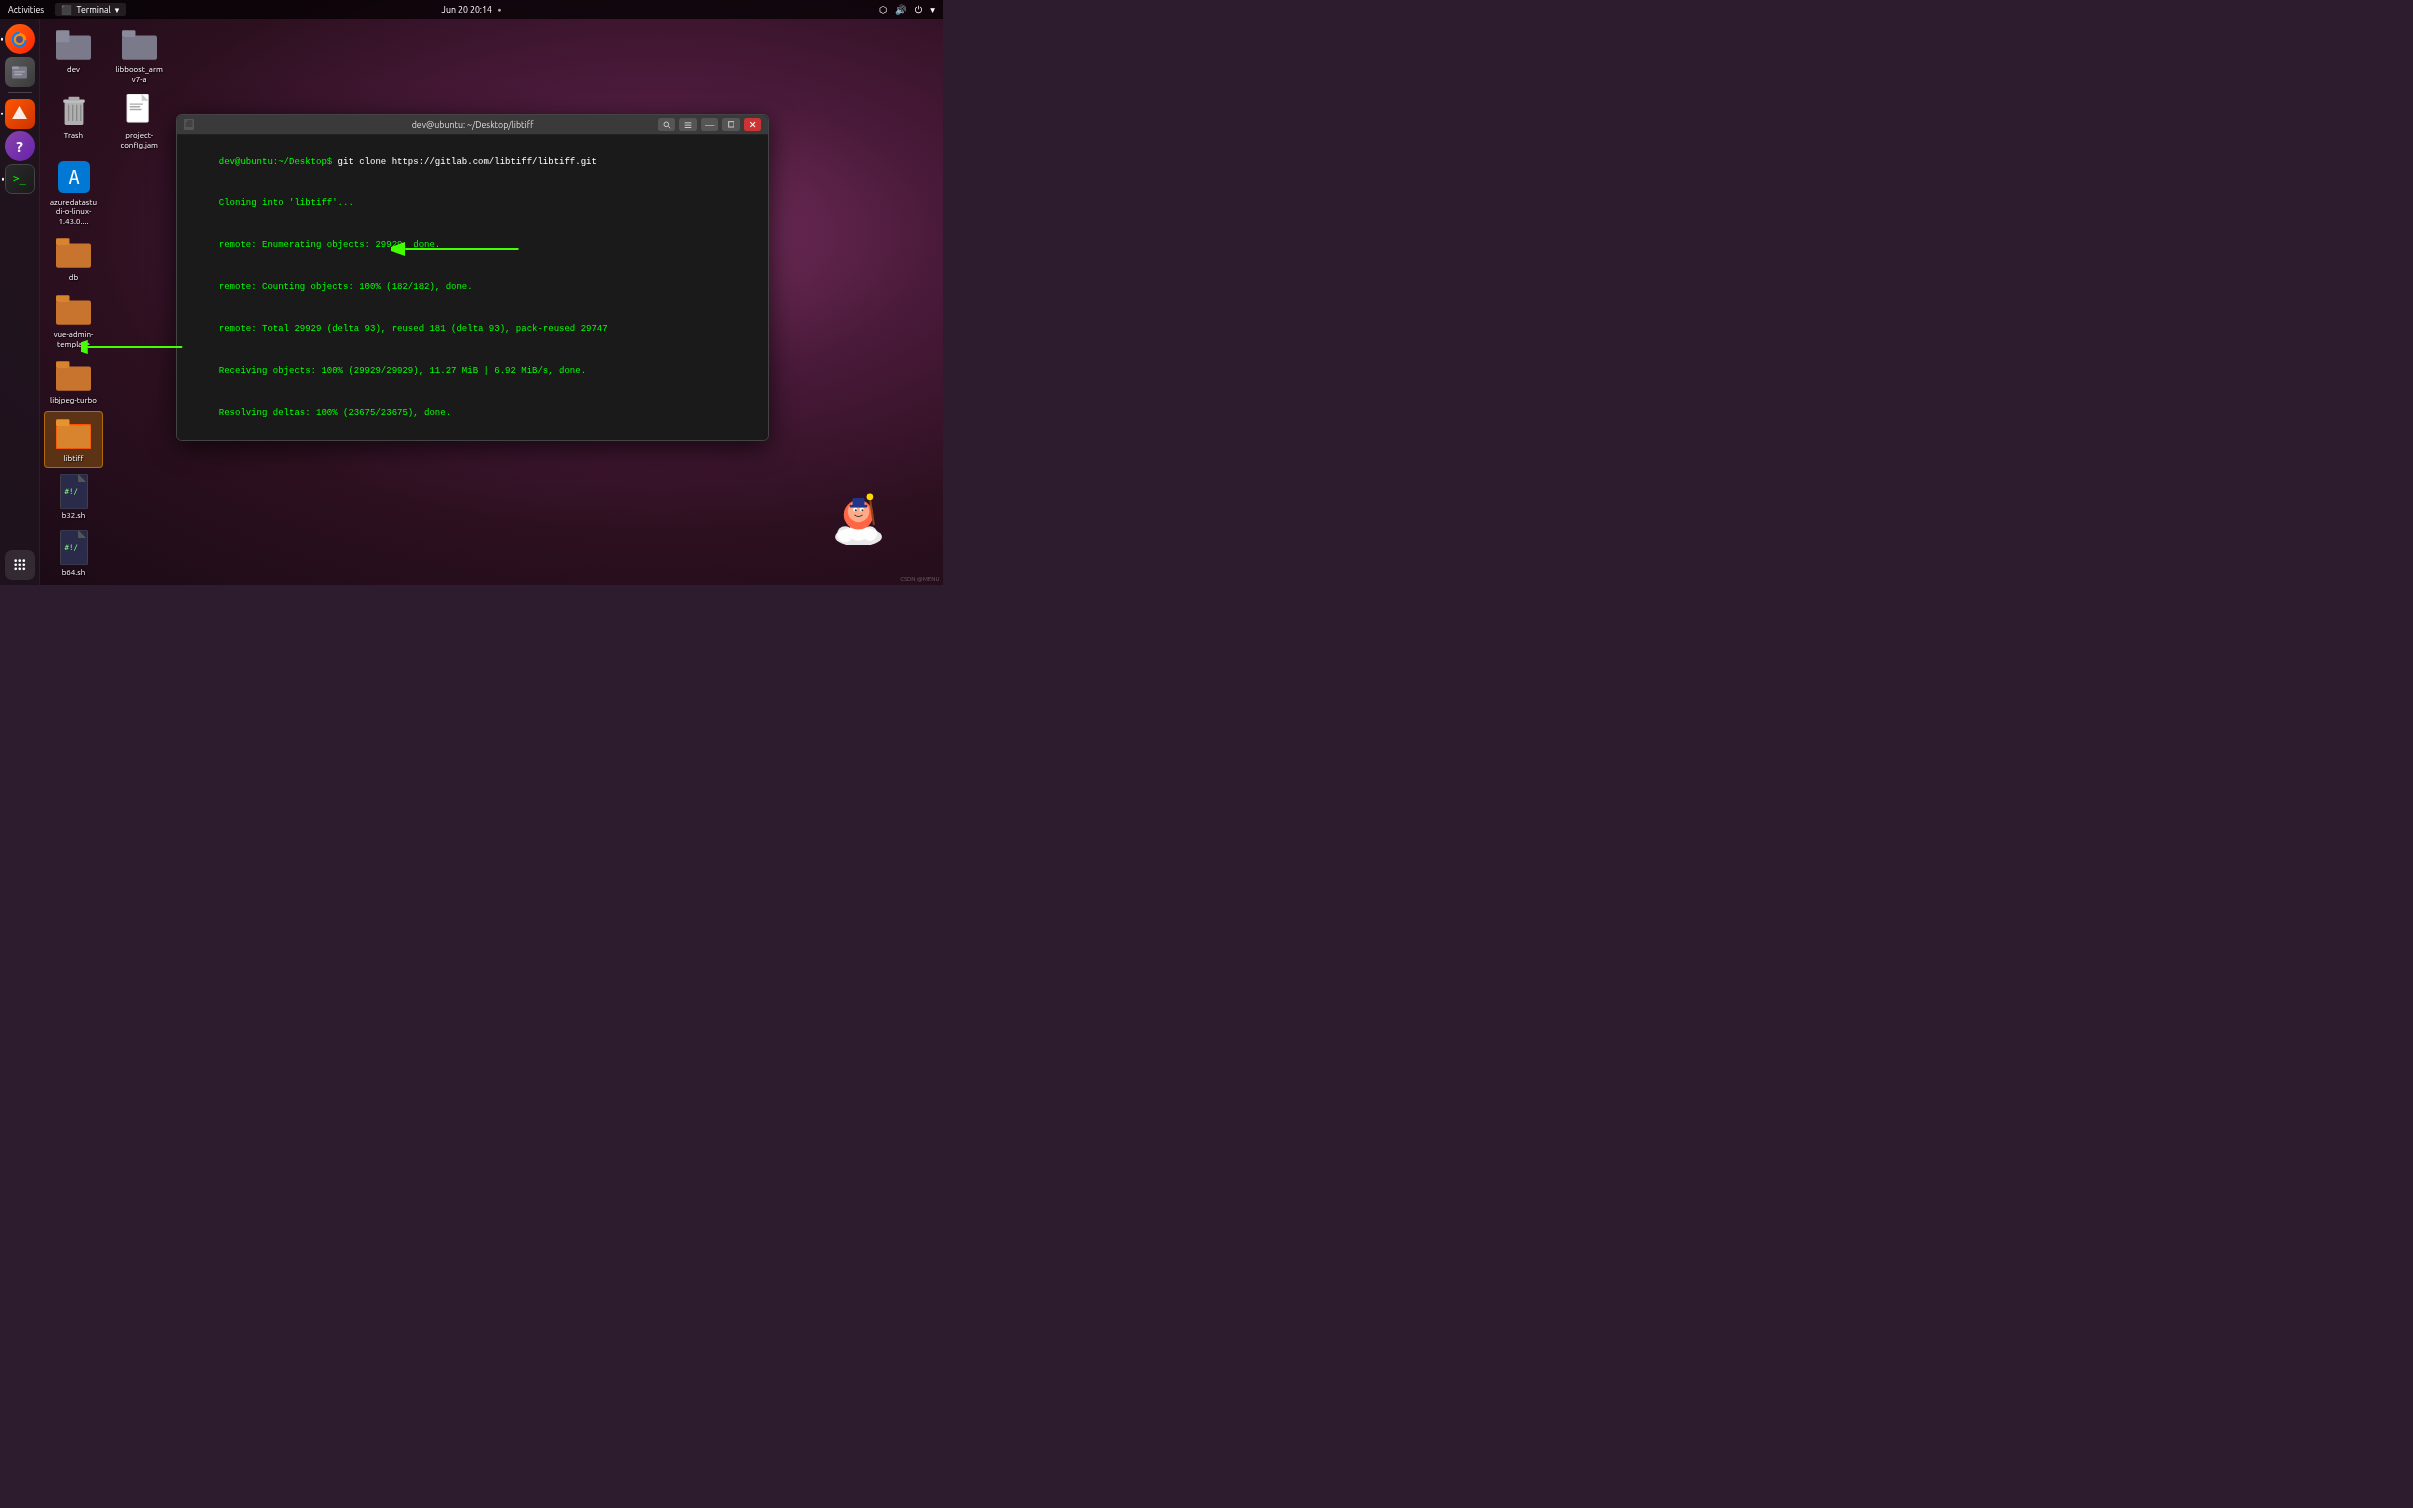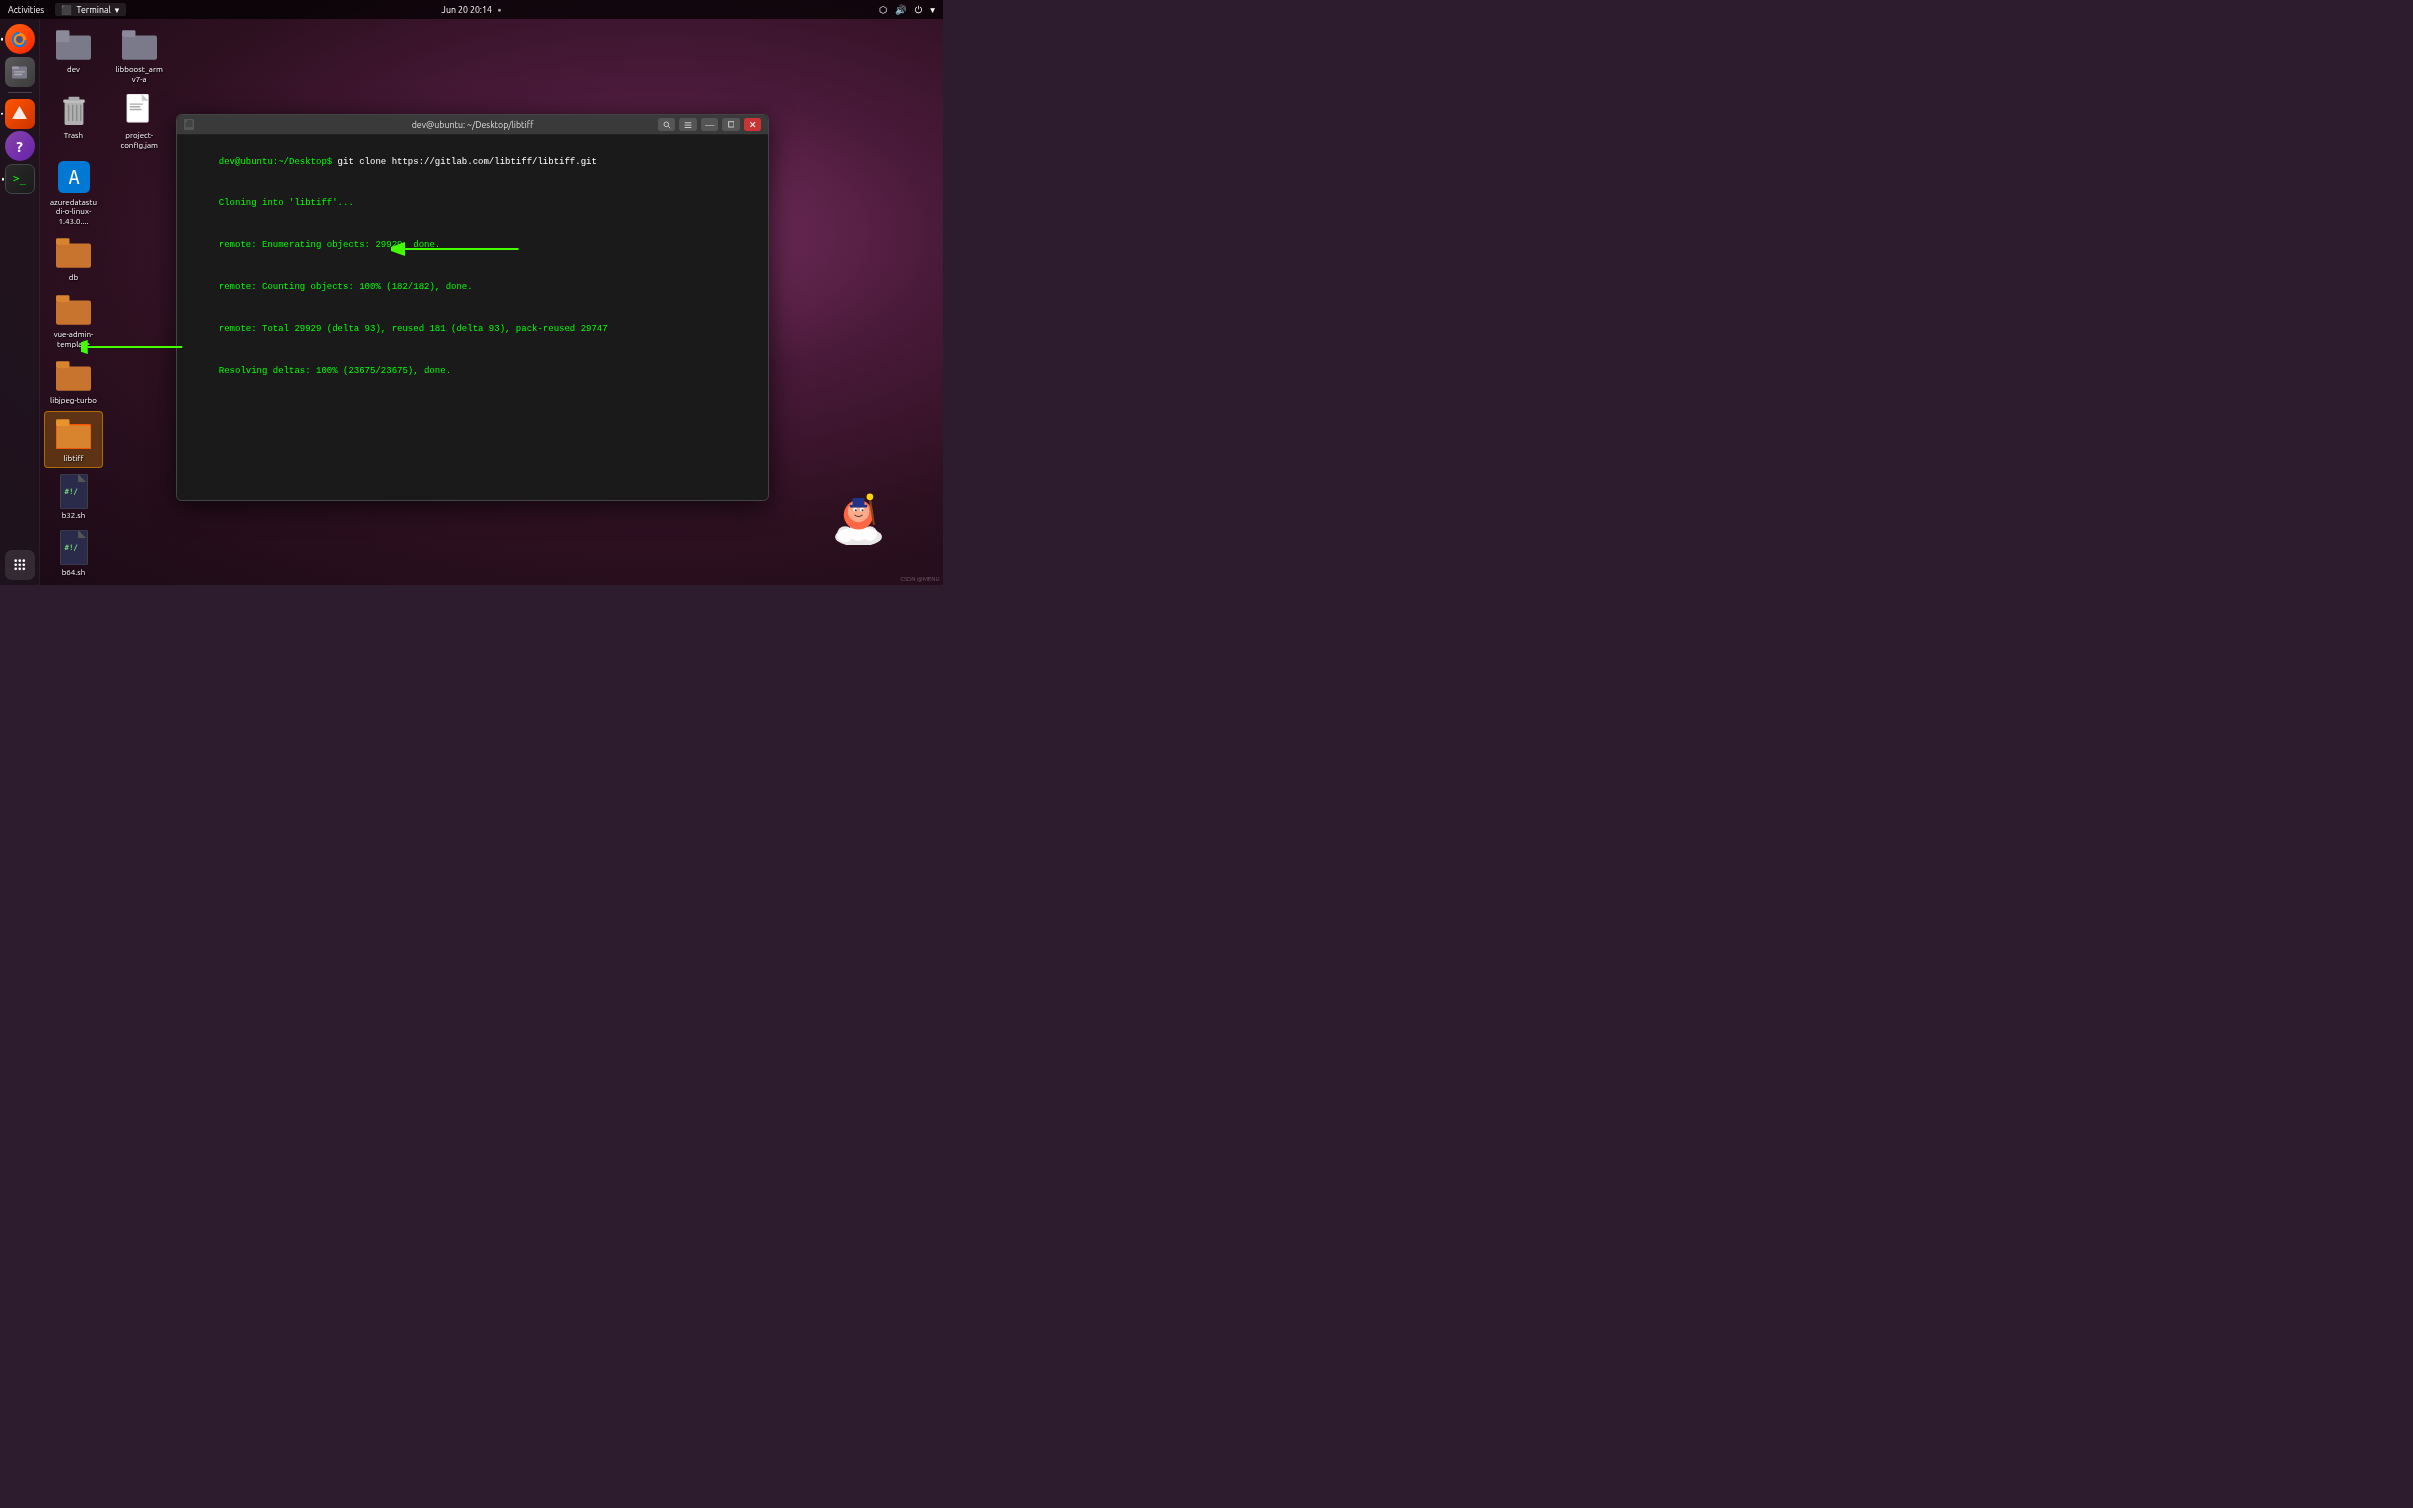--- a/index.html
+++ b/index.html
@@ -207,21 +207,21 @@
       word-break: break-word;
       line-height: 1.2;
     }
 
     
     .terminal-window {
       position: absolute;
       left: 176px;
       top: 114px;
       width: 593px;
-      height: 387px;
+      height: 327px;
       background: #1a1a1a;
       border-radius: 5.4px;
       box-shadow: 0 5.4px 27px rgba(0,0,0,0.7);
       overflow: hidden;
       z-index: 50;
       border: 0.7px solid #444;
     }
 
     .terminal-titlebar {
       height: 20px;
@@ -621,20 +621,23 @@
     <div class="terminal-line">
       <span class="terminal-output">remote: Enumerating objects: 29929, done.</span>
     </div>
     <div class="terminal-line">
       <span class="terminal-output">remote: Counting objects: 100% (182/182), done.</span>
     </div>
     <div class="terminal-line">
       <span class="terminal-output">remote: Total 29929 (delta 93), reused 181 (delta 93), pack-reused 29747</span>
     </div>
     <div class="terminal-line">
+      <span class="terminal-output">Receiving objects: 100% (29929/29929), 11.27 MiB | 6.92 MiB/s, done.</span>
+    </div>
+    <div class="terminal-line">
       <span class="terminal-output">Resolving deltas: 100% (23675/23675), done.</span>
     </div>
 
   </div>
 </div>
 
 <svg class="green-arrow" style="position:absolute; left:391px; top:229px; width:135px; height:40px;" viewBox="0 0 200 60">
   <defs>
     <marker id="arrowhead1" markerWidth="10" markerHeight="7" refX="0" refY="3.5" orient="auto">
       <polygon points="0 0, 10 3.5, 0 7" fill="#44ff00"></polygon>

